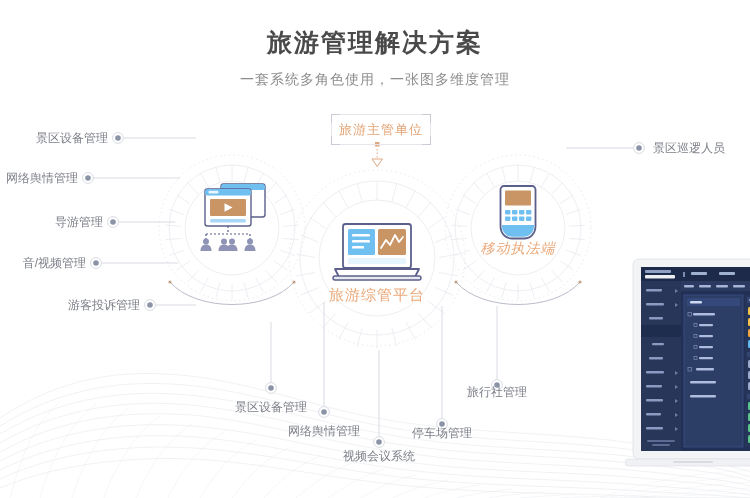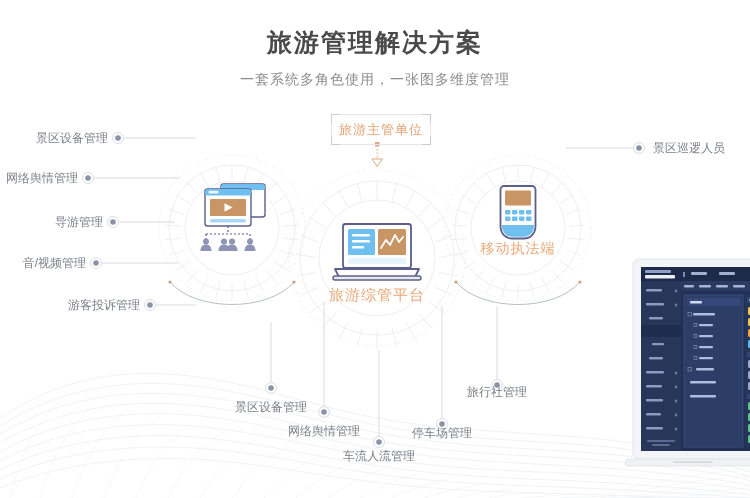--- a/index.html
+++ b/index.html
@@ -348,33 +348,33 @@
         <rect x="23" y="26" width="5.4" height="4.4" rx="0.8"></rect>
         <rect x="30" y="26" width="5.4" height="4.4" rx="0.8"></rect>
         <rect x="9" y="32.5" width="5.4" height="4.4" rx="0.8"></rect>
         <rect x="16" y="32.5" width="5.4" height="4.4" rx="0.8"></rect>
         <rect x="23" y="32.5" width="5.4" height="4.4" rx="0.8"></rect>
         <rect x="30" y="32.5" width="5.4" height="4.4" rx="0.8"></rect>
       </g>
       <path d="M6,41 L38,41 L38,42 C38,48.2 33.5,52.8 27.5,52.8 L16.5,52.8 C10.5,52.8 6,48.2 6,42 Z" fill="#6fbff0"></path>
     </svg>
   </div>
-  <div class="node-label" style="left:518px;top:240px;">移动执法端</div>
+  <div class="node-label" style="left:518px;top:240px;font-style:italic;">移动执法端</div>
 
   <div class="leaf r" style="left:108px;top:138px;">景区设备管理</div>
   <div class="leaf r" style="left:78px;top:178px;">网络舆情管理</div>
   <div class="leaf r" style="left:103px;top:222px;">导游管理</div>
   <div class="leaf r" style="left:86px;top:263px;">音/视频管理</div>
   <div class="leaf r" style="left:140px;top:305px;">游客投诉管理</div>
 
   <div class="leaf l" style="left:653px;top:148px;">景区巡逻人员</div>
 
   <div class="leaf b" style="left:271px;top:399px;">景区设备管理</div>
   <div class="leaf b" style="left:324px;top:423px;">网络舆情管理</div>
-  <div class="leaf b" style="left:379px;top:448px;">车流人流管理</div>
+  <div class="leaf b" style="left:379px;top:448px;">视频会议系统</div>
   <div class="leaf b" style="left:442px;top:425px;">停车场管理</div>
   <div class="leaf b" style="left:489px;top:384px;margin-left:8px;">旅行社管理</div>
 
   <svg class="laptop" viewBox="0 0 135 235">
 
     <rect x="8" y="4" width="136" height="200" rx="6" fill="#f3f4f6" stroke="#e3e4e8" stroke-width="1"></rect>
 
     <rect x="16" y="12" width="128" height="184" fill="#223055"></rect>
 
     <rect x="16" y="12" width="128" height="14" fill="#1d2a4a"></rect>

